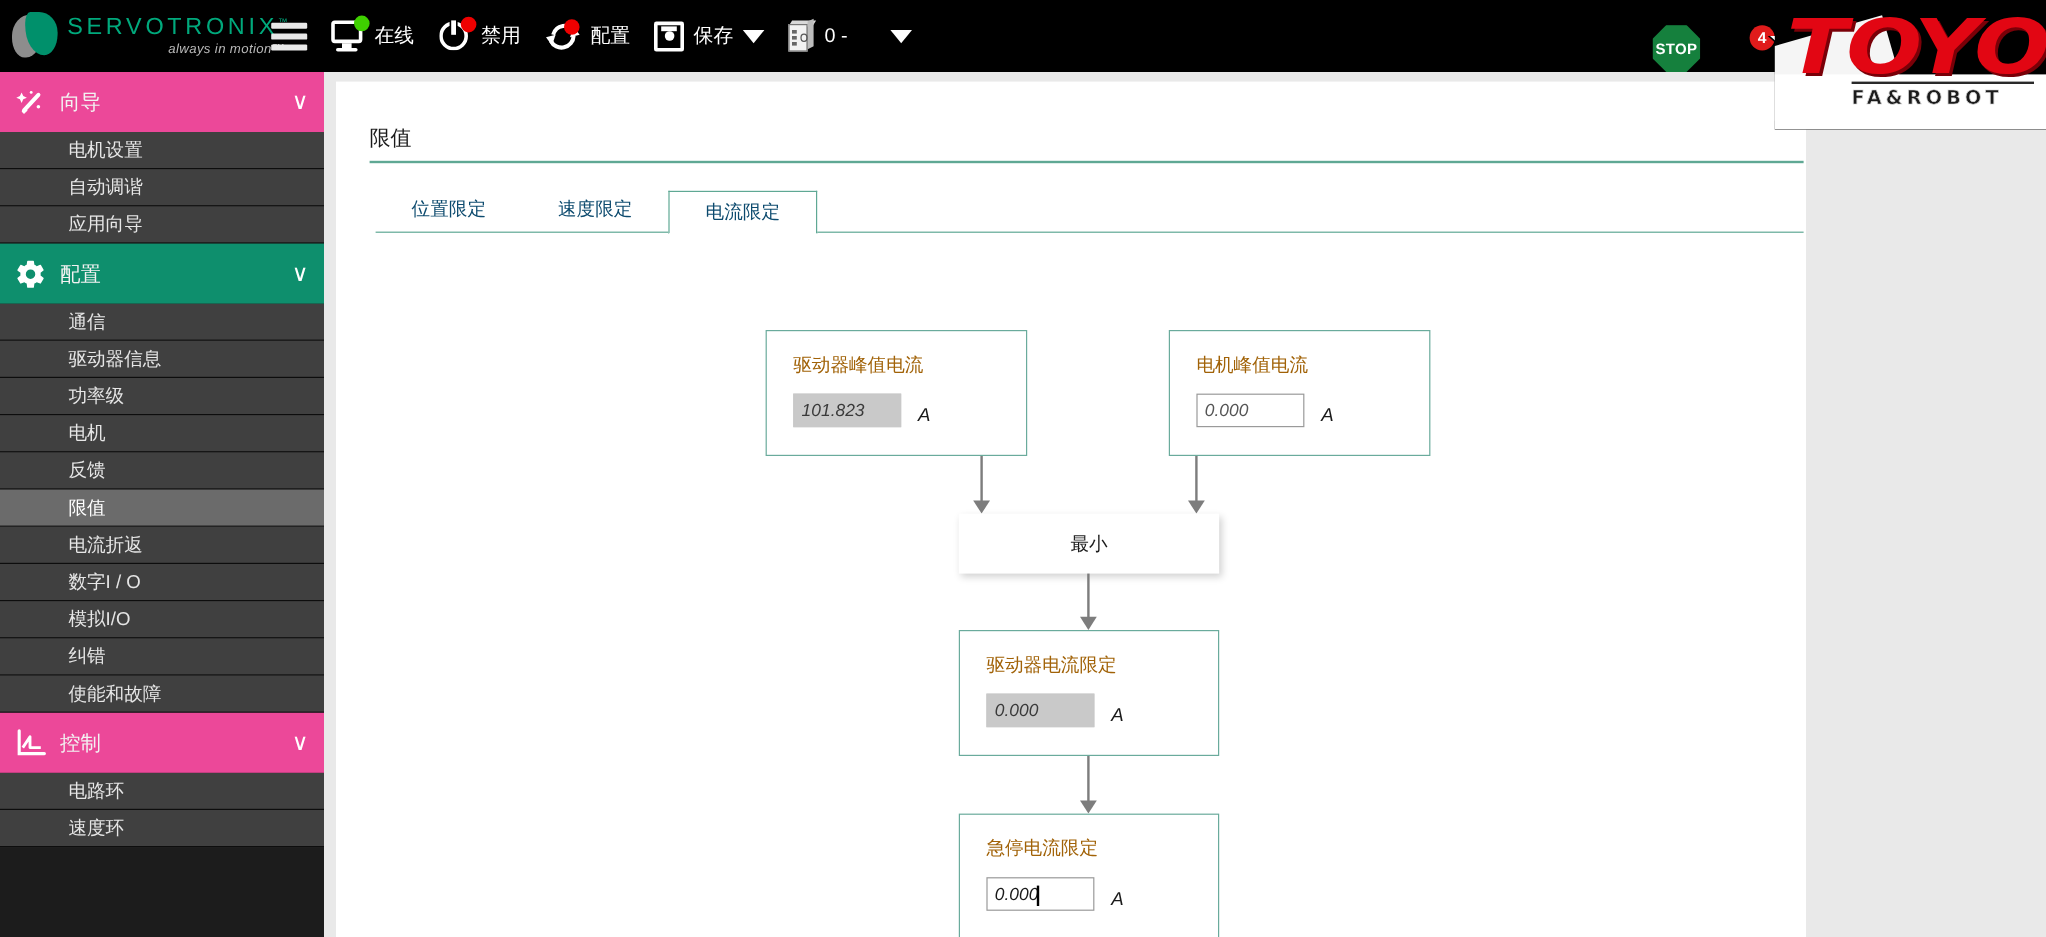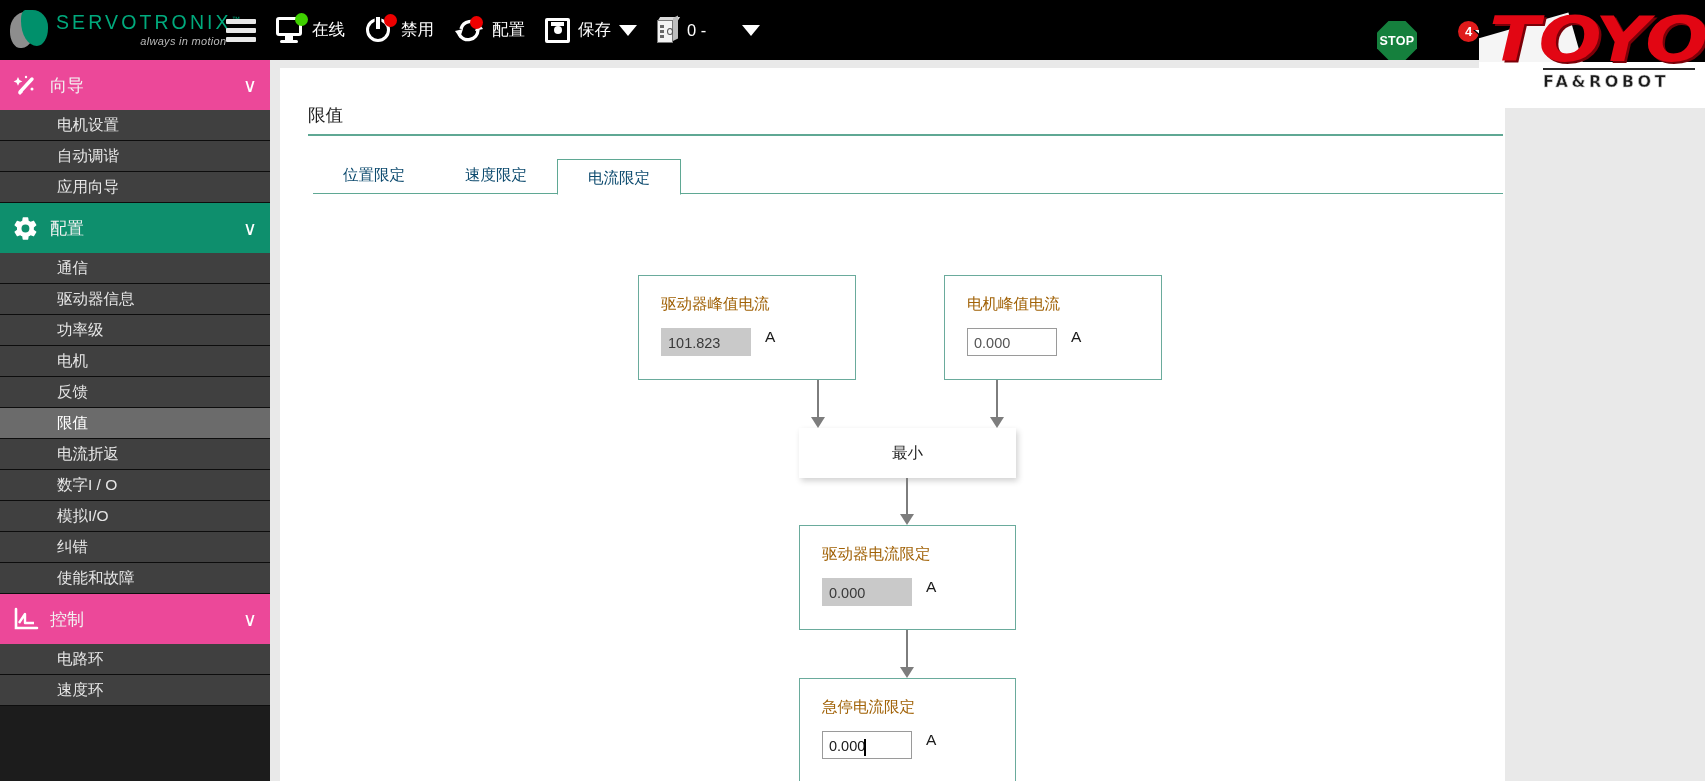--- a/index.html
+++ b/index.html
@@ -254,21 +254,21 @@
 
   .flow { position: absolute; left: 0; top: 126px; width: 1225px; height: 590px; }
 
   .node {
     position: absolute; border: 1.4px solid #6aab9c; background: #ffffff;
   }
   .node .nlabel {
     position: absolute; left: 22px; top: 18px; font-size: 15.5px; color: #a16207;
   }
   .node .frow {
-    position: absolute; left: 22px; top: 52px; display: flex; align-items: flex-start; gap: 14px;
+    position: absolute; left: 22px; top: 52px; display: flex; align-items: flex-end; gap: 14px; font-style: italic;
   }
   .inp {
     width: 90px; height: 28px; font-size: 14.5px;
     padding: 0 6px; font-family: "Liberation Sans", sans-serif;
   }
   .inp.ro {
     background: #c9c9c9; border: 1px solid #c9c9c9; color: #3a3a3a;
   }
   .inp.rw {
     background: #ffffff; border: 1px solid #9a9a9a; color: #555555;
@@ -503,21 +503,21 @@
     <div class="flow">
 
       <div class="node" style="left:358px; top:81px; width:218px; height:105px;">
         <div class="nlabel">驱动器峰值电流</div>
         <div class="frow">
           <div class="inp ro" style="line-height:28px;"><span>101.823</span></div>
           <span class="unit">A</span>
         </div>
       </div>
 
-      <div class="node" style="left:664px; top:81px; width:218px; height:105px;">
+      <div class="node" style="left:694px; top:81px; width:218px; height:105px;">
         <div class="nlabel">电机峰值电流</div>
         <div class="frow">
           <div class="inp rw" style="line-height:28px;"><span>0.000</span></div>
           <span class="unit">A</span>
         </div>
       </div>
 
       <div class="arrow" style="left:537px; top:186px; height:48px;">
         <span class="shaft" style="height:38px;"></span>
           <span class="head" style="top:37px;"></span>

